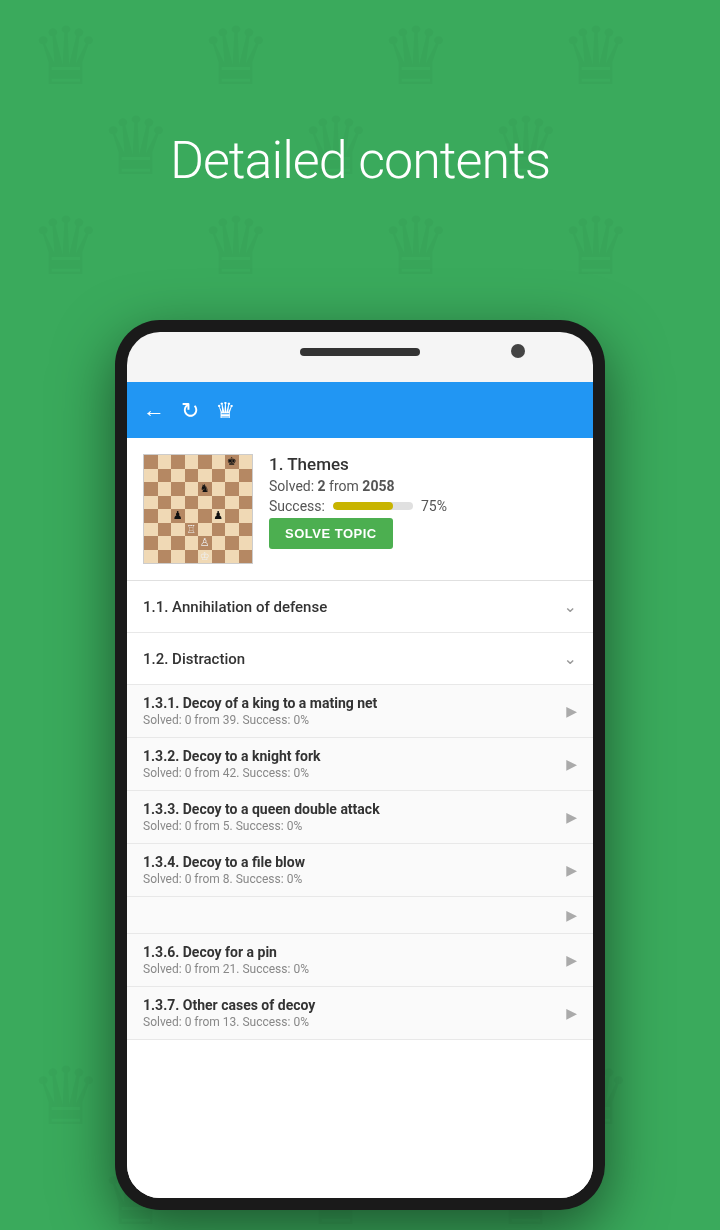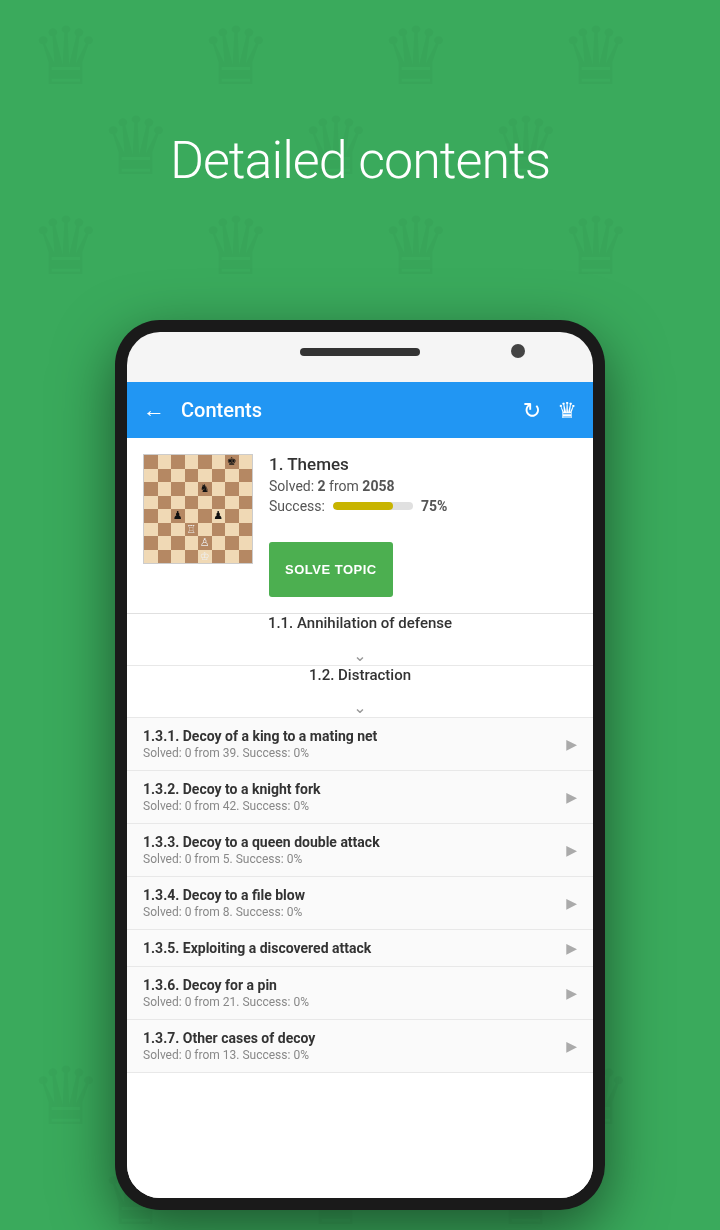--- a/index.html
+++ b/index.html
@@ -156,66 +156,64 @@
       color: #555;
       margin-bottom: 4px;
     }
     .topic-solved strong {
       font-weight: 700;
     }
     .topic-success-row {
       display: flex;
       align-items: center;
       gap: 8px;
-      margin-bottom: 28px;
+      margin-bottom: 4px;
     }
     .success-label {
       font-size: 14px;
       color: #555;
     }
     .progress-bar-container {
       width: 80px;
       height: 8px;
       background: #e0e0e0;
       border-radius: 4px;
       overflow: hidden;
     }
     .progress-bar-fill {
       height: 100%;
       background: #c8b400;
       border-radius: 4px;
     }
     .success-pct {
       font-size: 14px;
       color: #555;
-      font-weight: bold;
     }
     .solve-topic-btn {
       background: #4CAF50;
       color: white;
       border: none;
-      padding: 20px 16px;
+      padding: 8px 16px;
       font-size: 13px;
       font-weight: 600;
       letter-spacing: 0.5px;
       border-radius: 3px;
       cursor: pointer;
       text-transform: uppercase;
     }
 
     
     .section-item {
       display: flex;
       align-items: center;
       padding: 0 16px;
       min-height: 52px;
       border-bottom: 1px solid #e8e8e8;
       background: white;
       cursor: pointer;
-      flex-direction: column;
     }
     .section-label {
       flex: 1;
       font-size: 15px;
       color: #333;
       font-weight: 500;
     }
     .section-chevron {
       color: #999;
       font-size: 16px;
@@ -298,21 +296,20 @@
 <h1 class="page-title">Detailed contents</h1>
 
 <div class="phone-frame">
   <div class="phone-speaker"></div>
   <div class="phone-camera"></div>
 
   <div class="phone-inner">
 
     <div class="app-bar">
       <span class="app-bar-back">←</span>
-      <span class="app-bar-title">Contents</span>
       <div class="app-bar-icons">
         <span class="app-bar-icon">↻</span>
         <span class="app-bar-icon">♛</span>
       </div>
     </div>
 
     <div class="content-area">
 
       <div class="topic-header">
 
@@ -459,21 +456,20 @@
       <div class="sub-item">
         <div class="sub-item-content">
           <div class="sub-item-title">1.3.4. Decoy to a file blow</div>
           <div class="sub-item-meta">Solved: 0 from 8. Success: 0%</div>
         </div>
         <span class="sub-item-arrow">▶</span>
       </div>
 
       <div class="sub-item">
         <div class="sub-item-content">
-          <div class="sub-item-title">1.3.5. Exploiting a discovered attack</div>
         </div>
         <span class="sub-item-arrow">▶</span>
       </div>
 
       <div class="sub-item">
         <div class="sub-item-content">
           <div class="sub-item-title">1.3.6. Decoy for a pin</div>
           <div class="sub-item-meta">Solved: 0 from 21. Success: 0%</div>
         </div>
         <span class="sub-item-arrow">▶</span>

